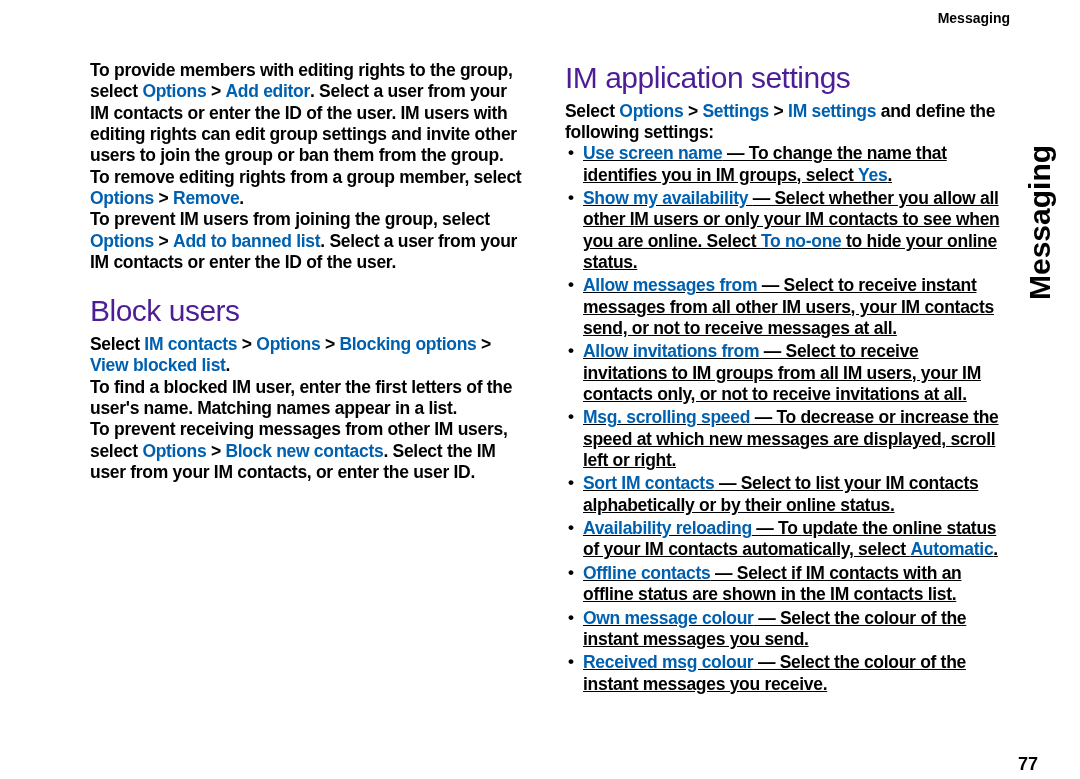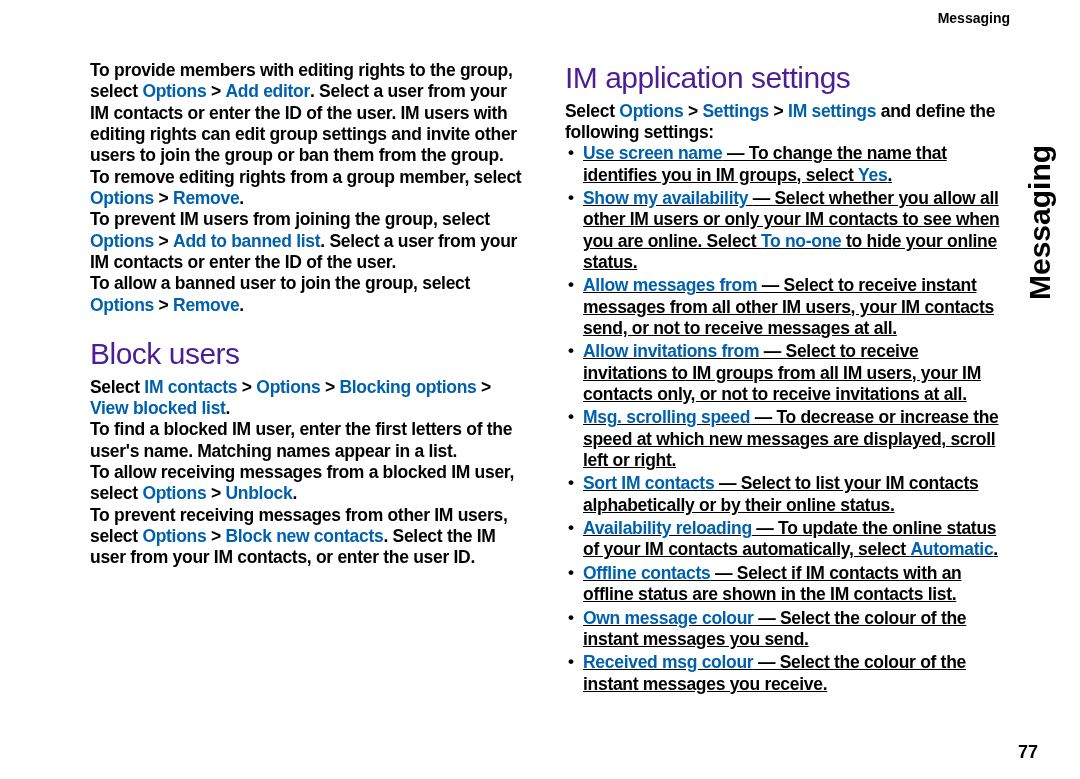--- a/index.html
+++ b/index.html
@@ -32,21 +32,21 @@
     width: 52px;
     height: 200px;
     font-size: 30px;
     font-weight: 700;
     writing-mode: vertical-rl;
     transform: rotate(180deg);
     text-align: left;
   }
   .page-num {
     position: absolute;
-    bottom: 16px;
+    bottom: 4px;
     right: 42px;
     font-size: 18px;
     font-weight: 700;
   }
   .columns {
     display: flex;
     gap: 40px;
     padding-top: 40px;
   }
   .col {
@@ -114,35 +114,29 @@
       </p>
 
       <p class="pblock">
         <span>To remove editing rights from a group member, select </span><span class="hl">Options</span><span> &gt; </span><span class="hl">Remove</span><span>.</span>
       </p>
 
       <p class="pblock">
         <span>To prevent IM users from joining the group, select </span><span class="hl">Options</span><span> &gt; </span><span class="hl">Add to banned list</span><span>. Select a user from your IM contacts or enter the ID of the user.</span>
       </p>
 
-      <p class="pblock">
-        <span>To allow a banned user to join the group, select </span><span class="hl">Options</span><span> &gt; </span><span class="hl">Remove</span><span>.</span>
-      </p>
 
       <h2>Block users</h2>
 
       <p class="pblock">
         <span>Select </span><span class="hl">IM contacts</span><span> &gt; </span><span class="hl">Options</span><span> &gt; </span><span class="hl">Blocking options</span><span> &gt; </span><span class="hl">View blocked list</span><span>.</span>
       </p>
 
       <p class="pblock">To find a blocked IM user, enter the first letters of the user's name. Matching names appear in a list.</p>
 
-      <p class="pblock">
-        <span>To allow receiving messages from a blocked IM user, select </span><span class="hl">Options</span><span> &gt; </span><span class="hl">Unblock</span><span>.</span>
-      </p>
 
       <p class="pblock">
         <span>To prevent receiving messages from other IM users, select </span><span class="hl">Options</span><span> &gt; </span><span class="hl">Block new contacts</span><span>. Select the IM user from your IM contacts, or enter the user ID.</span>
       </p>
     </div>
 
     <div class="col">
       <h2 class="tight-top">IM application settings</h2>
 
       <p class="pblock" style="">

